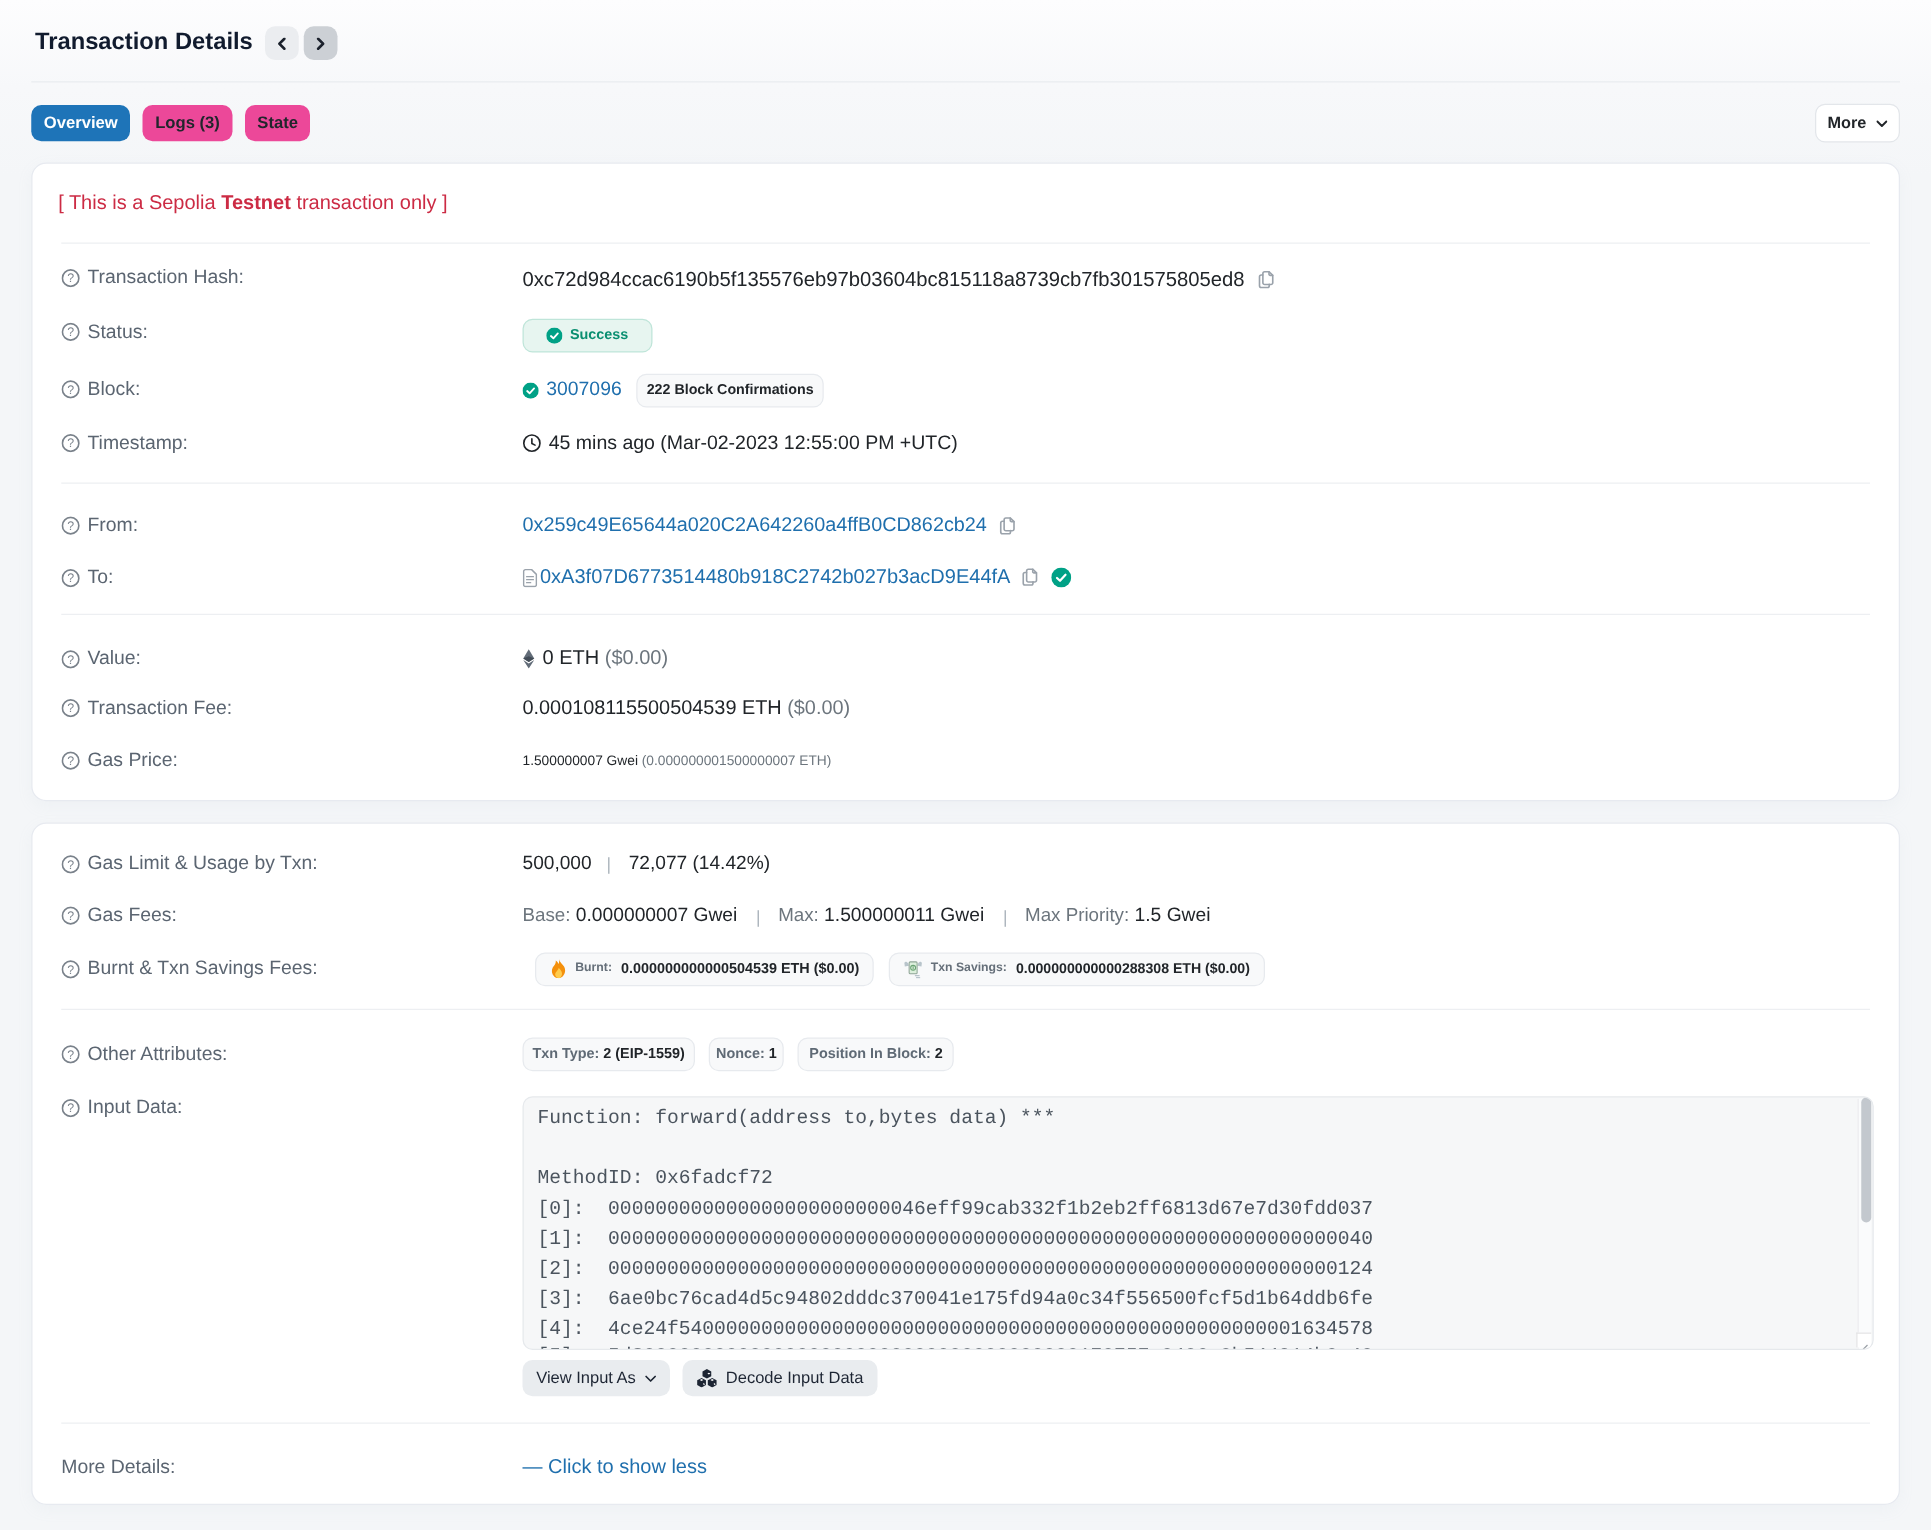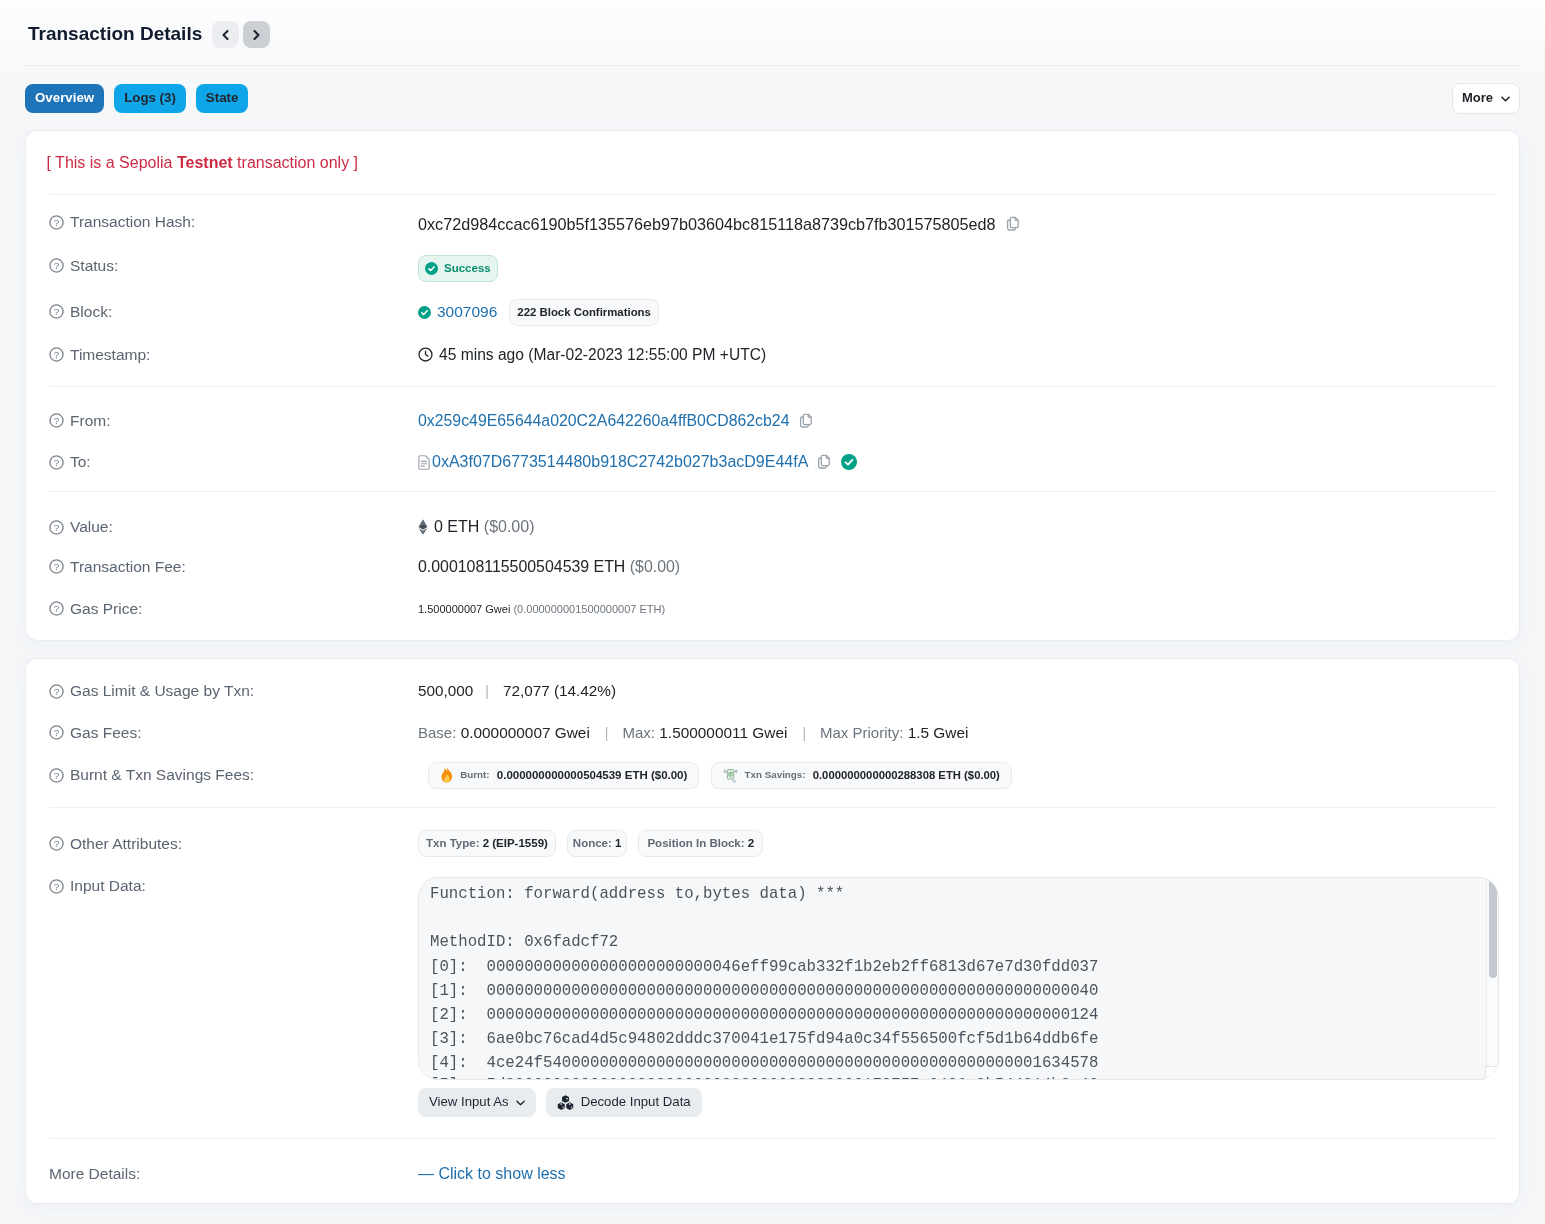--- a/index.html
+++ b/index.html
@@ -11,46 +11,46 @@
 }
 .wrap { margin:0 25px; }
 
 .topbar { padding-top:21px; display:flex; }
 h1 { font-size:19px; font-weight:700; color:#111b2e; line-height:26px; letter-spacing:0; margin-left:3px;}
 .navbtn { width:26.5px; height:27px; border-radius:8px; display:inline-flex; align-items:center; justify-content:center; margin-left:10px; }
 .navbtn.b2 { background:#ccd0d5; margin-left:4.5px; }
 .navbtn.b1 { background:#ebedf0; }
 .pagehr { border:none; border-top:1px solid #e9ecef; margin-top:17px; }
 .tabsrow { margin-top:17px; display:flex; align-items:center; height:31px; }
-.pill { height:29px; border-radius:8px; padding:0 10px; display:inline-flex; align-items:center; font-size:13.3px; font-weight:700; color:#21262c; background:#0ea5e9; margin-right:10px; }
+.pill { height:29px; border-radius:8px; padding:0 10px; display:inline-flex; align-items:center; font-size:13.3px; font-weight:700; color:#21262c; background:#ec4899; margin-right:10px; }
 .pill.active { background:#1e74b8; color:#fff; }
 .morebtn { margin-left:auto; height:31px; border-radius:8px; border:1px solid #e3e6ea; background:#fff; display:inline-flex; align-items:center; padding:0 9px; font-size:13px; color:#212529; gap:8px;font-weight:bold;}
 
 .card { background:#fff; border:1px solid #e7eaf0; border-radius:12px; box-shadow:0 4px 12px rgba(180,190,205,0.08); }
 .card1 { margin-top:16px; height:511px; padding:21px 23px 0 23px; }
 .card2 { margin-top:17px; height:546px; padding:21px 23px 0 23px; }
 .sep { border:none; border-top:1px solid #edeff2; }
 
 .r { display:flex; align-items:flex-start; }
 .lbl { width:369px; flex:0 0 369px; color:#5b6571; display:flex; font-size:15.5px; }
 .lbl .q { margin-right:6px; }
 .val { flex:1; display:flex; align-items:center; flex-wrap:nowrap; font-size:16px; }
 .muted { color:#6c757d; }
 .glab { color:#6c757d; font-size:15px; }
 .link { color:#1f6fad; text-decoration:none; }
 .bsep { color:#adb5bd; padding:0 14px 0 15px; font-size:14px; }
 
 .q { width:15px; height:15px; margin-top:3.7px; flex:0 0 15px; }
 
-.badge-ok { display:inline-flex; align-items:center; gap:6px; height:27px; padding:0 6px; border-radius:8px; background:#e7f5f0; border:1px solid #bfe5d9; color:#0a8f71; font-size:11.5px; font-weight:700; }
+.badge-ok { display:inline-flex; align-items:center; gap:6px; height:27px; padding:0 18px; border-radius:8px; background:#e7f5f0; border:1px solid #bfe5d9; color:#0a8f71; font-size:11.5px; font-weight:700; }
 .badge-grey { display:inline-flex; align-items:center; height:27px; padding:0 7px; border-radius:8px; background:#f8f9fa; border:1px solid #e7eaee; color:#212529; font-size:11.5px; font-weight:700; white-space:pre;}
 .badge-grey .gl { color:#656f79; font-weight:700; font-size:9.8px; }
 .badge-grey .gl2 { color:#5f6a75; font-weight:700; }
 
-.databox { position:relative; width:1081px; height:203px; background:#f6f7f8; border:1px solid #e6e9ec; border-radius:20px; overflow:hidden; font-family:"Liberation Mono", monospace; font-size:15.7px; line-height:24.2px; color:#4b545e; padding:4px 24px 0 11px; white-space:pre; }
+.databox { position:relative; width:1081px; height:203px; background:#f6f7f8; border:1px solid #e6e9ec; border-radius:8px; overflow:hidden; font-family:"Liberation Mono", monospace; font-size:15.7px; line-height:24.2px; color:#4b545e; padding:4px 24px 0 11px; white-space:pre; }
 .sbtrack { position:absolute; top:1px; right:1px; width:11px; height:201px; background:#fafbfc; border-left:1px solid #ececee; }
 .sbthumb { position:absolute; top:0px; right:1.5px; width:8px; height:100px; border-radius:4px; background:#c3c8ce; }
 .grip { position:absolute; right:1px; bottom:1px; width:12px; height:12px; background:#fff; border-left:1px solid #e3e3e5; border-top:1px solid #e3e3e5;}
 .btn2 { height:29px; border-radius:8px; background:#e9ecef; border:none; display:inline-flex; align-items:center; padding:10px 11px; font-size:13.2px; color:#1d2533; font-family:"Liberation Sans", sans-serif; gap:7px; font-weight:400;}
 </style>
 </head>
 <body>
 <div class="wrap">
   <div class="topbar">
     <h1>Transaction Details</h1>

